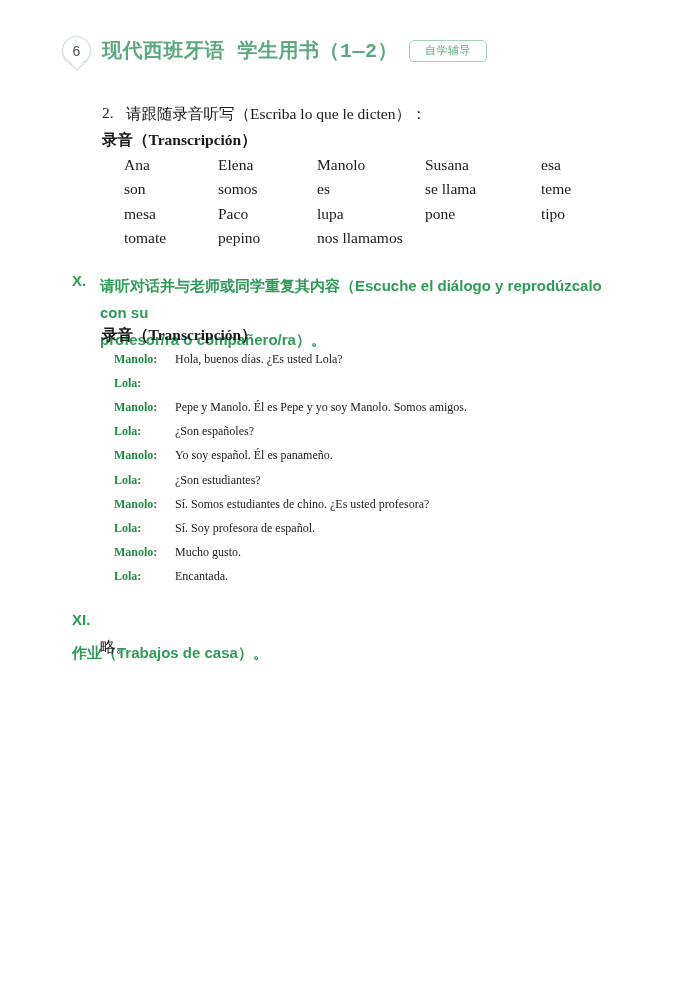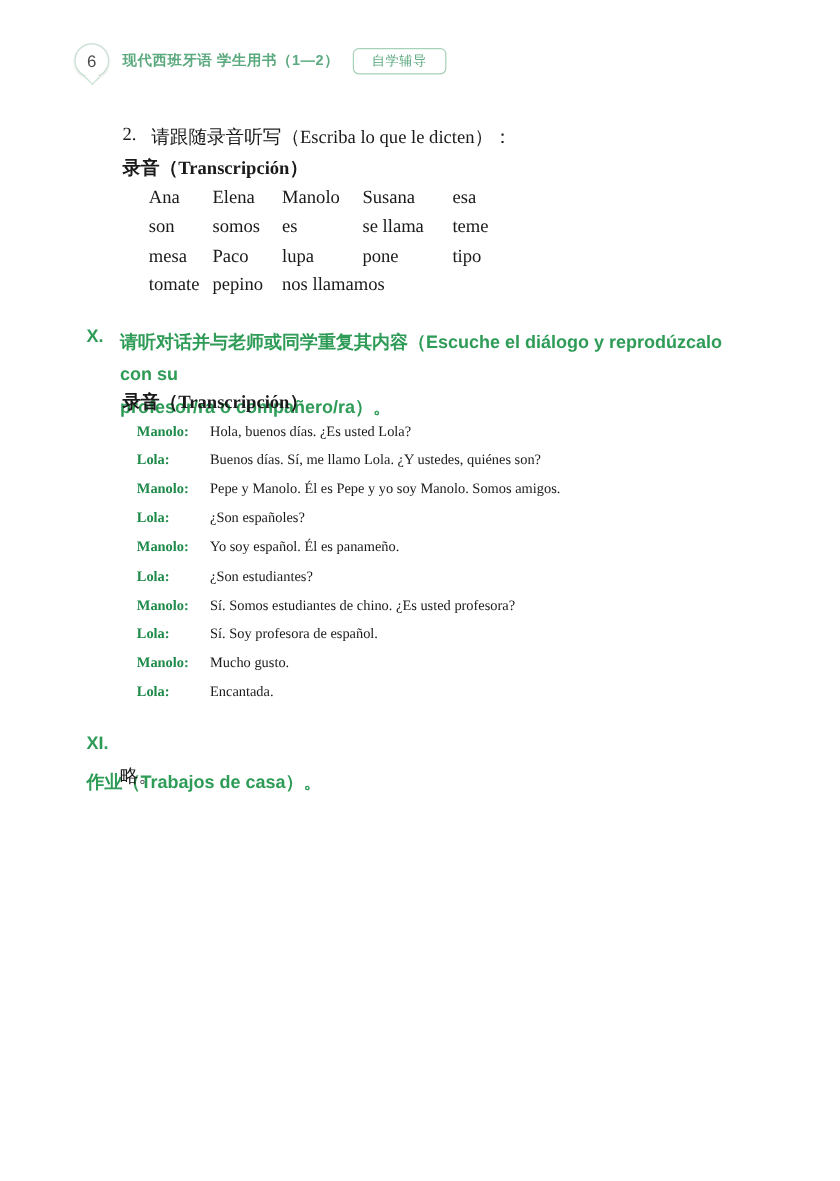--- a/index.html
+++ b/index.html
@@ -26,34 +26,34 @@
     box-shadow:0 1px 2px rgba(120,150,130,0.25);
   }
   .page-pin::after{
     content:"";position:absolute;bottom:-4.5px;left:50%;
     transform:translateX(-50%) rotate(45deg);
     width:8px;height:8px;background:#fff;
     border-right:1px solid var(--pin-border);border-bottom:1px solid var(--pin-border);
   }
   .page-pin .num{position:relative;z-index:2;}
   .header-title{
-    font-family:Liberation Sans, sans-serif;font-weight:bold;font-size:12px;
+    font-family:Liberation Mono, monospace;font-weight:bold;font-size:20px;
     color:var(--green-header);letter-spacing:0.5px;
   }
   .header-badge{
     font-family:"Liberation Sans",sans-serif;font-size:11px;color:var(--green-header);
     border:1px solid var(--green-badge-border);border-radius:5px;padding:2px 15px 3px;
     letter-spacing:0.5px;
   }
   
   .section2{position:absolute;left:102px;top:104px;font-size:15.5px;display:flex;}
   .section2 .item-num{width:24px;flex:0 0 24px;}
   .transcription-1{position:absolute;left:102px;top:130px;font-size:15.5px;font-weight:bold;}
   .word-table{position:absolute;left:124px;top:153px;font-size:15.5px;}
-  .word-row{display:flex;height:24.3px;align-items:center;}
+  .word-row{display:flex;height:24.3px;align-items:center;gap:41px;}
   .word-cell{white-space:nowrap;}
   .word-cell.c0{width:53px;flex:0 0 53px;}
   .word-cell.c1{width:58px;flex:0 0 58px;}
   .word-cell.c2{width:67px;flex:0 0 67px;}
   .word-cell.c3{width:75px;flex:0 0 75px;}
   
   .green-section{
     position:absolute;left:72px;display:flex;
     font-family:"Liberation Sans",sans-serif;font-weight:bold;font-size:15px;
     color:var(--green-heading);
@@ -128,21 +128,20 @@
 
 <div class="transcription-2">录音（Transcripción）</div>
 
 <div class="dialogue">
     <div class="dialogue-row">
       <span class="speaker">Manolo:</span>
       <span class="line-text">Hola, buenos días. ¿Es usted Lola?</span>
     </div>
     <div class="dialogue-row">
       <span class="speaker">Lola:</span>
-      <span class="line-text">Buenos días. Sí, me llamo Lola. ¿Y ustedes, quiénes son?</span>
     </div>
     <div class="dialogue-row">
       <span class="speaker">Manolo:</span>
       <span class="line-text">Pepe y Manolo. Él es Pepe y yo soy Manolo. Somos amigos.</span>
     </div>
     <div class="dialogue-row">
       <span class="speaker">Lola:</span>
       <span class="line-text">¿Son españoles?</span>
     </div>
     <div class="dialogue-row">

